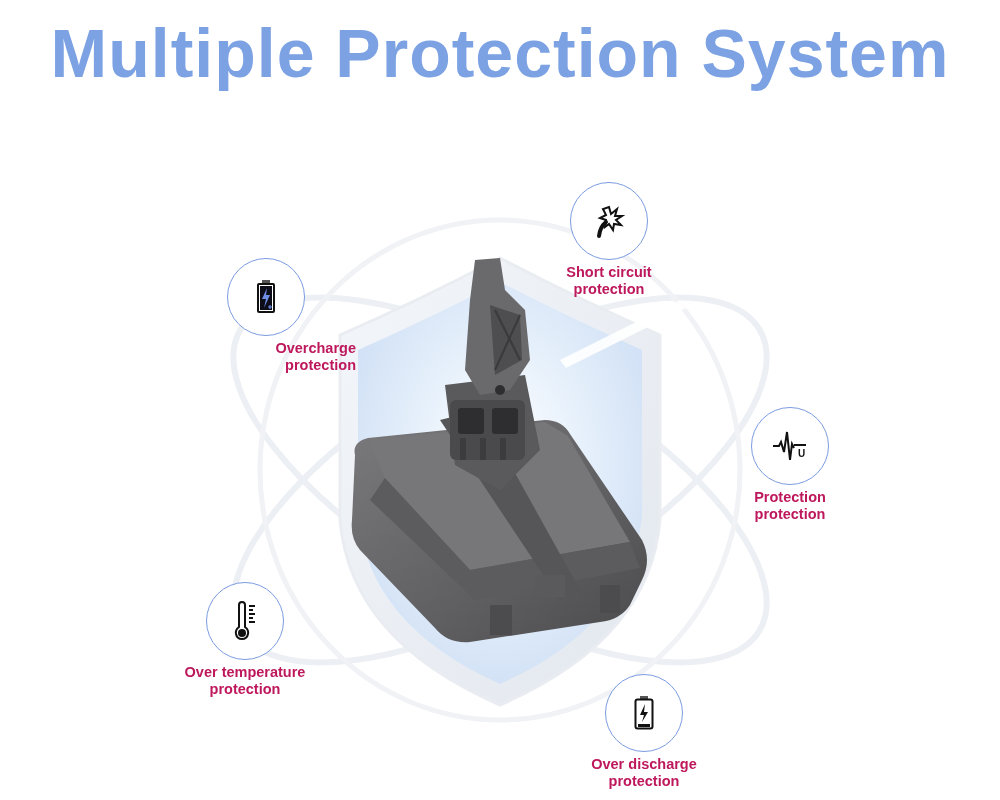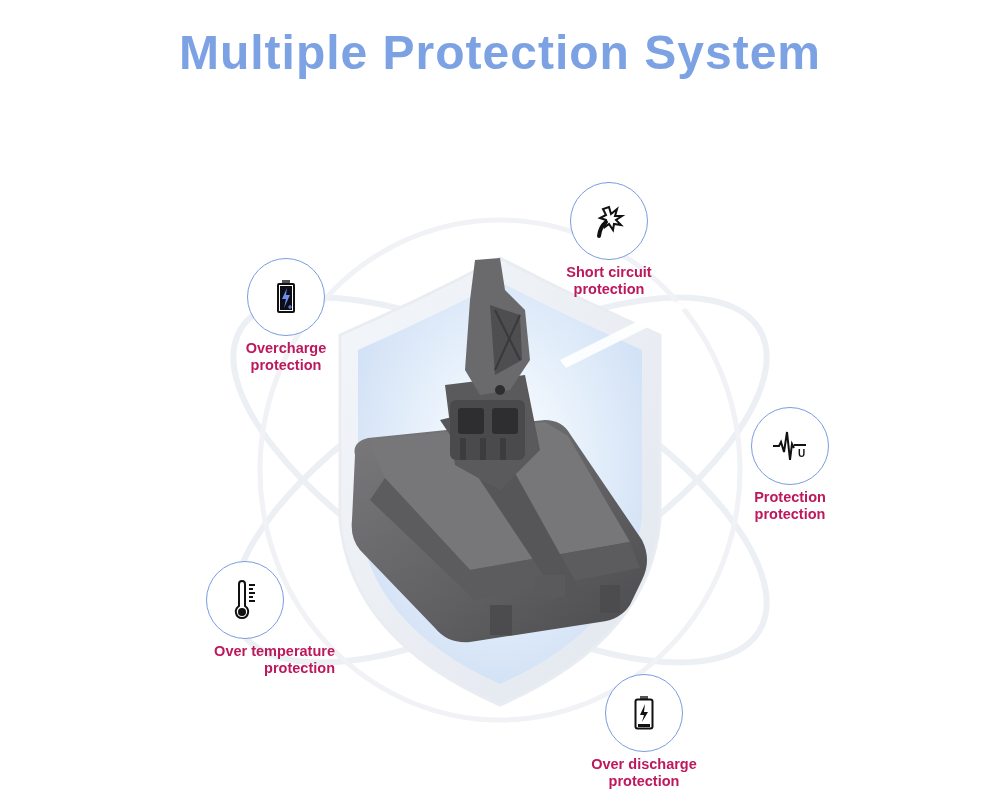--- a/index.html
+++ b/index.html
@@ -1,19 +1,19 @@
 <!DOCTYPE html>
 <html><head>
 <meta charset="utf-8">
 <style>
   html, body { margin:0; padding:0; background:#ffffff; }
   body { width:1000px; height:800px; position:relative; overflow:hidden; font-family:"Liberation Sans", sans-serif; }
   .title {
     position:absolute; left:0; top:18px; width:1000px; text-align:center;
-    font-family:"Liberation Sans", sans-serif; font-weight:bold; font-size:48px;
+    font-family:"Liberation Sans", sans-serif; font-weight:bold; font-size:68px;
     color:#7ca2e4; letter-spacing:1px; line-height:70px;
   }
   .bg { position:absolute; left:0; top:0; width:1000px; height:800px; }
   .feature { position:absolute; width:180px; text-align:center; }
   .circle {
     width:76px; height:76px; border:1.5px solid #7b9ce0; border-radius:50%;
     background:#ffffff; margin:0 auto; display:flex; align-items:center; justify-content:center;
   }
   .circle svg { display:block; }
   .label {
@@ -95,21 +95,21 @@
       <path d="M18 4 L20 11 L26 6 L24 13 L31 13 L25 17 L30 22 L23 21 L22 27 L18 21 L14 24 L15 17 L9 15 L15 12 L12 6 Z" fill="none" stroke="#111" stroke-width="2"></path>
       <path d="M15 19 Q9 24 8 33" stroke="#111" stroke-width="4" fill="none" stroke-linecap="round"></path>
     </svg>
   </div>
   <div class="label">
     <div>Short circuit</div>
     <div>protection</div>
   </div>
 </div>
 
-<div class="feature" style="left:196px; top:258px;">
+<div class="feature" style="left:176px; top:258px;text-align:right;">
   <div class="circle">
     <svg width="24" height="36" viewBox="0 0 24 36">
       <rect x="8" y="1" width="8" height="3" fill="#555"></rect>
       <rect x="3" y="4" width="18" height="30" rx="2" fill="#111"></rect>
       <rect x="5.5" y="6.5" width="13" height="25" fill="#0d0d1a" stroke="#ffffff" stroke-width="1"></rect>
       <path d="M13 9 L8 20 L12 20 L10 29 L16 16 L12 16 Z" fill="#6f8fe6"></path>
       <path d="M16 26 L16 30 M14 28 L18 28" stroke="#6f8fe6" stroke-width="1.2"></path>
     </svg>
   </div>
   <div class="label">
@@ -125,21 +125,21 @@
       <path d="M24 17 L36 17" stroke="#111" stroke-width="2"></path>
       <text x="28" y="29" font-family="Liberation Sans, sans-serif" font-size="10" font-weight="bold" fill="#111">U</text>
     </svg>
   </div>
   <div class="label">
     <div>Protection</div>
     <div>protection</div>
   </div>
 </div>
 
-<div class="feature" style="left:155px; top:561px;text-align:right;">
+<div class="feature" style="left:155px; top:582px;">
   <div class="circle">
     <svg width="30" height="40" viewBox="0 0 30 40">
       <path d="M9 4 Q9 1 12 1 Q15 1 15 4 L15 26 Q19 29 18 33 Q17 38 12 38 Q7 38 6 33 Q5 29 9 26 Z" fill="none" stroke="#111" stroke-width="2"></path>
       <circle cx="12" cy="32" r="4" fill="#111"></circle>
       <path d="M19 5 L25 5 M19 9 L23 9 M19 13 L25 13 M19 17 L23 17 M19 21 L25 21" stroke="#111" stroke-width="1.8"></path>
     </svg>
   </div>
   <div class="label">
     <div>Over temperature</div>
     <div>protection</div>

